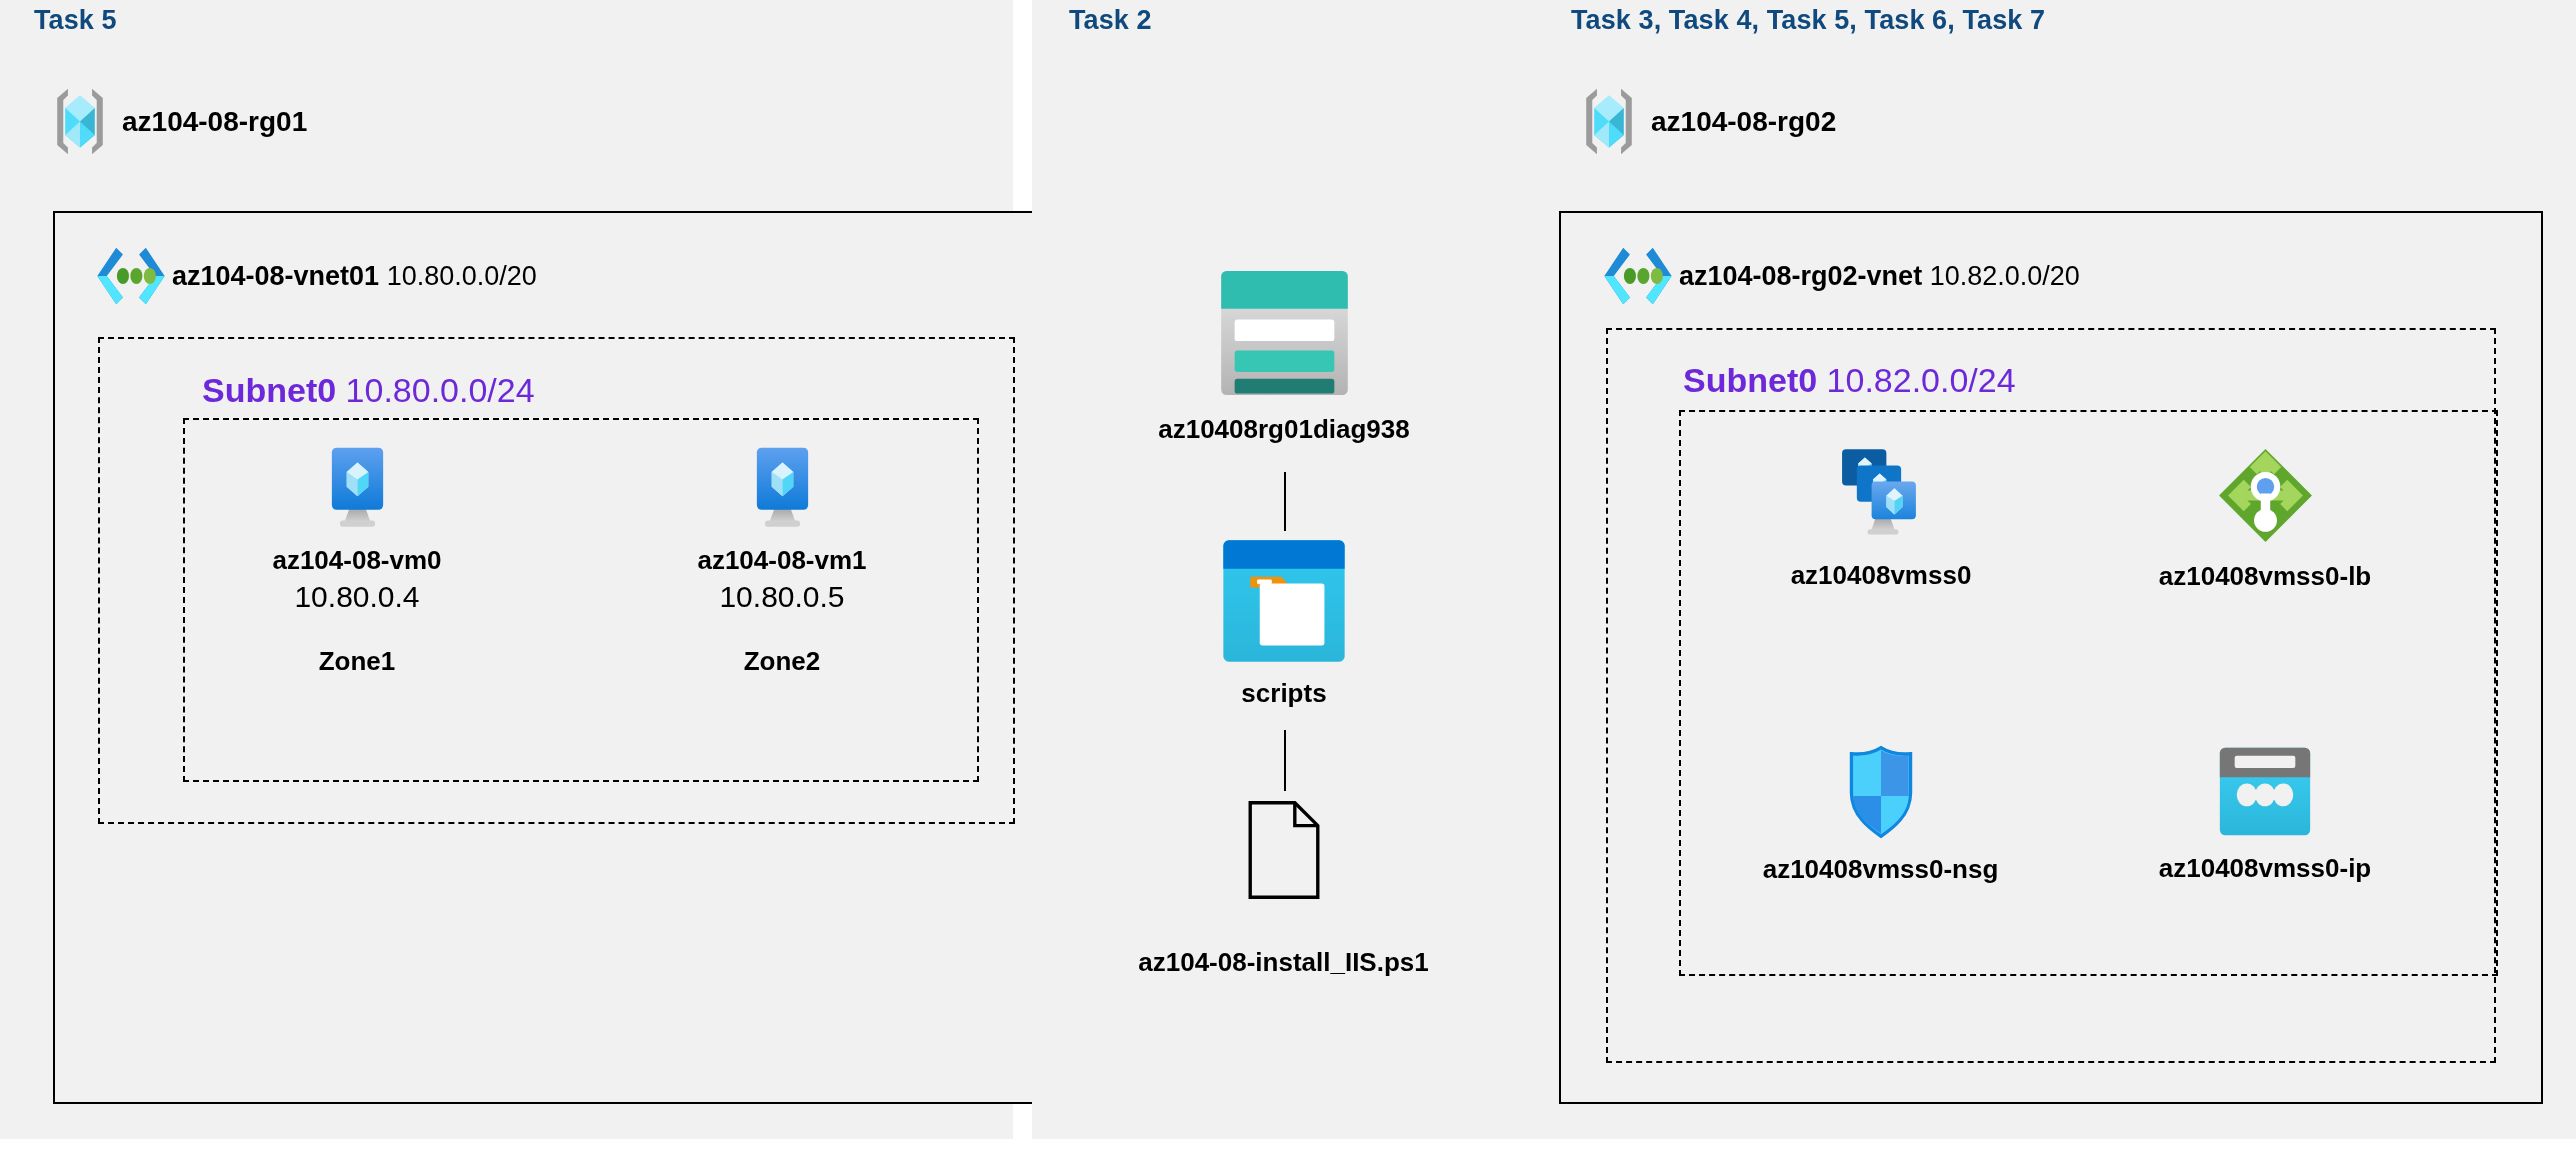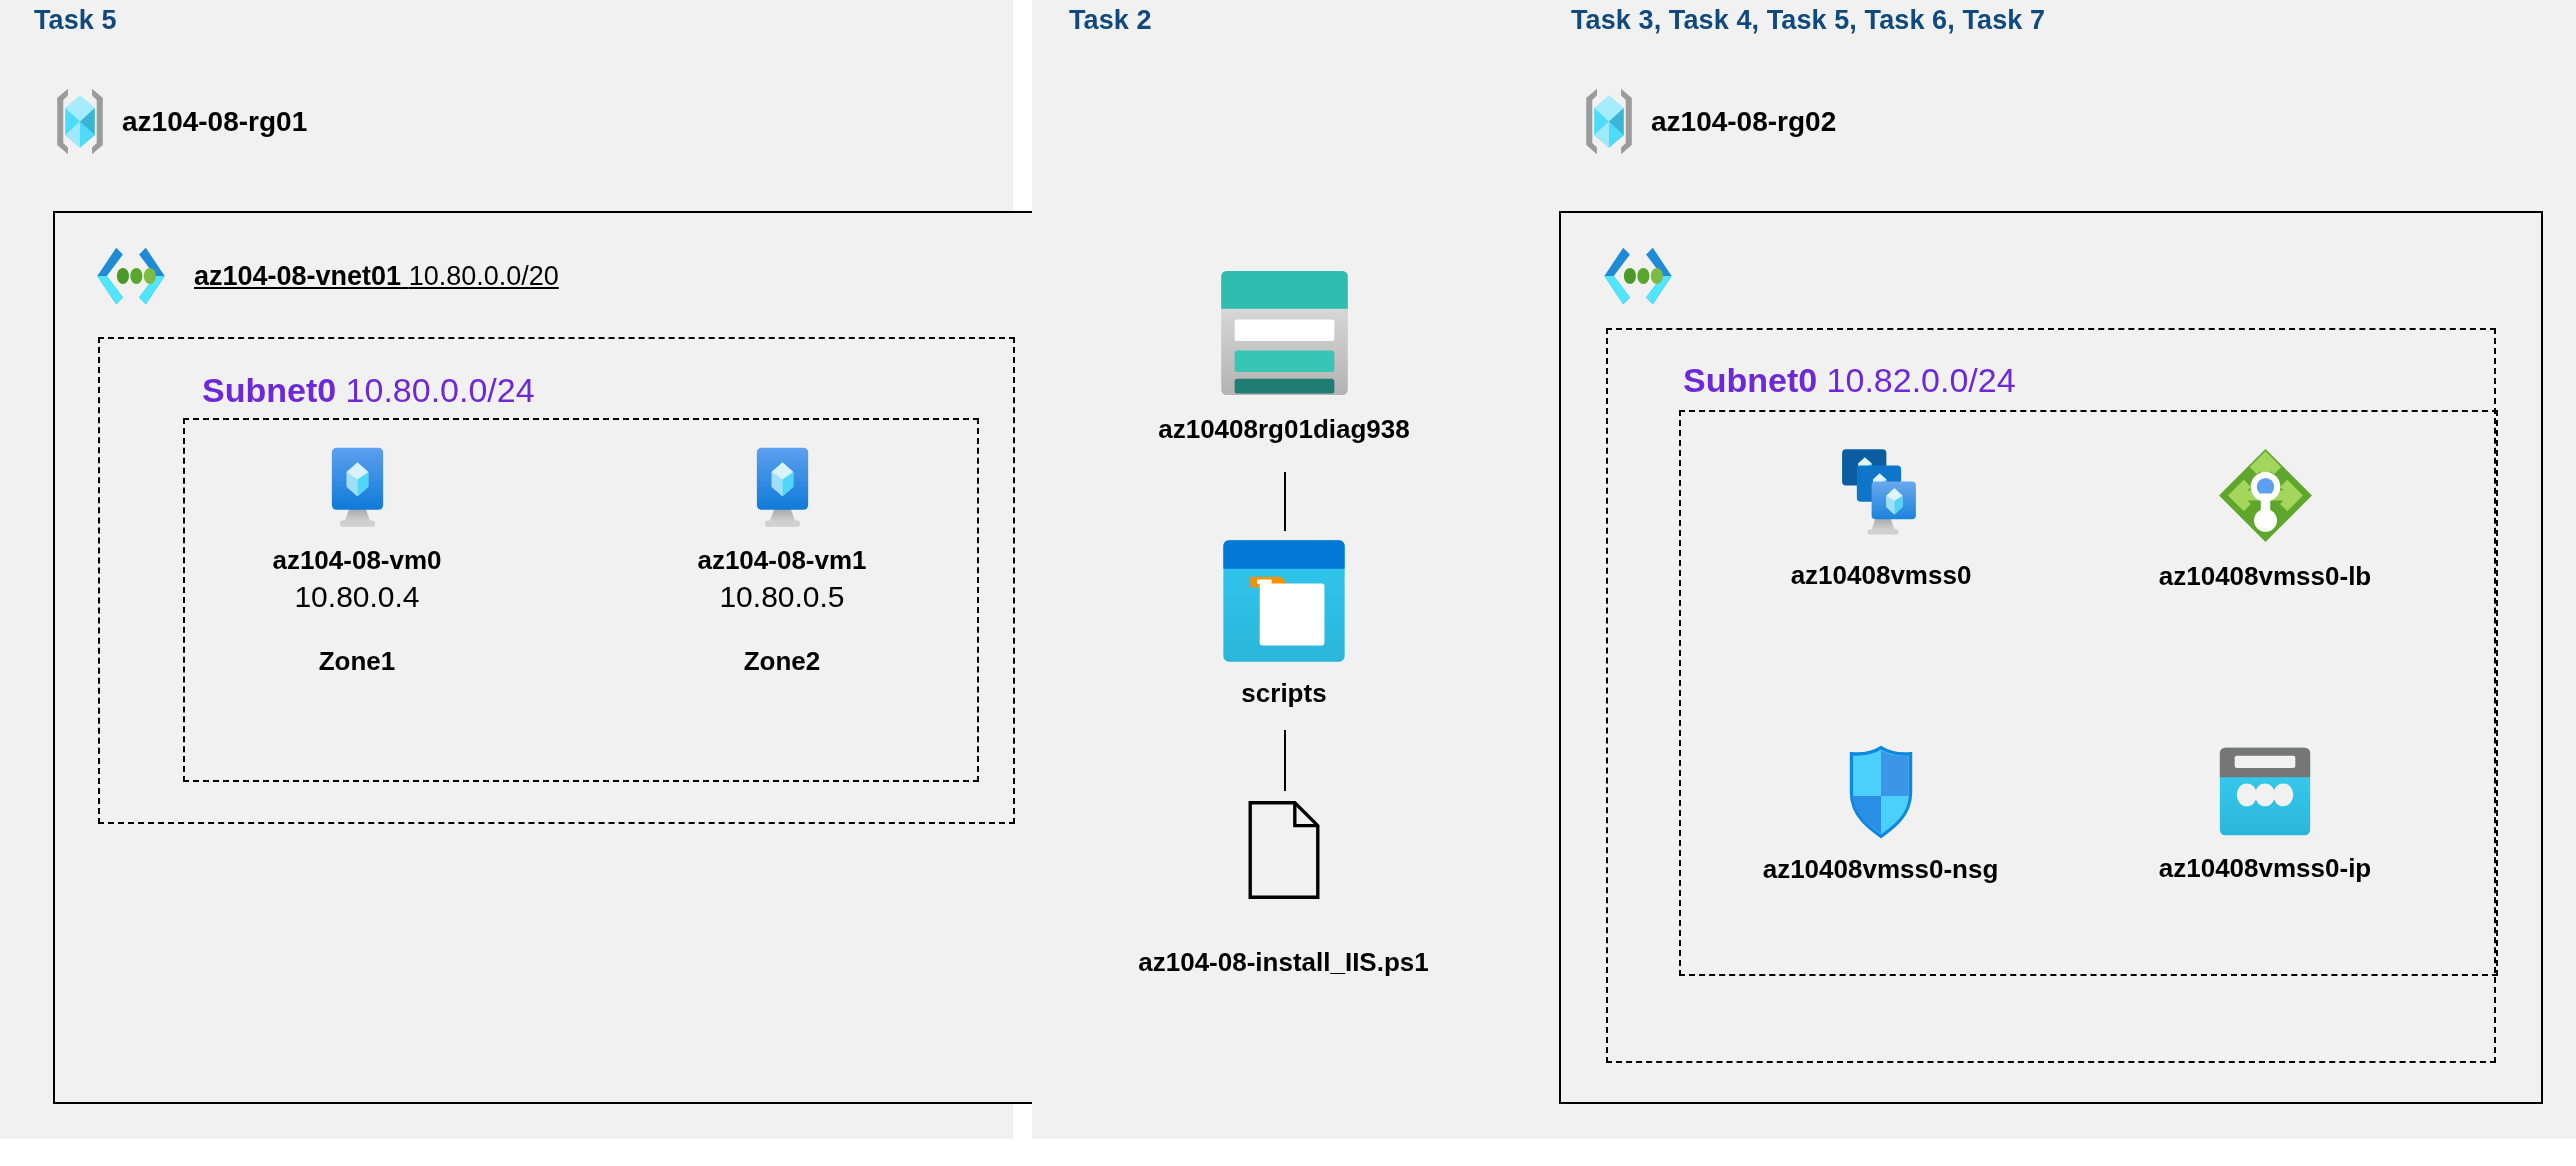--- a/index.html
+++ b/index.html
@@ -9,21 +9,21 @@
 
   .panel{position:absolute;background:#f1f1f1;}
   .task-title{position:absolute;color:#10497d;font-weight:bold;font-size:27px;letter-spacing:0.1px;white-space:nowrap;}
 
   .rg-head{position:absolute;display:flex;align-items:center;gap:15px;}
   .rg-name{font-weight:bold;font-size:28px;color:#000;white-space:nowrap;}
 
   .solidbox{position:absolute;border:2.7px solid #000;background:#f1f1f1;box-sizing:border-box;}
   .dashbox{position:absolute;border:2px dashed #000;background:transparent;box-sizing:border-box;}
 
-  .vnet-head{position:absolute;display:flex;align-items:center;gap:28px;text-decoration:underline;}
+  .vnet-head{position:absolute;display:flex;align-items:center;gap:6px;}
   .vnet-label{font-size:27px;color:#000;white-space:nowrap;}
   .vnet-label b{font-weight:bold;}
   .vnet-label .cidr{font-weight:normal;}
 
   .subnet-label{position:absolute;font-size:34px;color:#6d28d9;white-space:nowrap;}
   .subnet-label b{font-weight:bold;}
 
   .node{position:absolute;display:flex;flex-direction:column;align-items:center;}
   .node .cap{font-weight:bold;font-size:26px;color:#000;white-space:nowrap;text-align:right;}
   .node .sub{font-size:30px;color:#000;white-space:nowrap;text-align:center;margin-top:4px;}
@@ -226,20 +226,24 @@
   <span>
     <svg width="70" height="62" viewBox="0 0 104 92" aria-hidden="true">
       <path d="M30 4 L40 14 L16 46 L40 78 L30 88 L2 46 Z" fill="#1f8bd6"></path>
       <path d="M16 46 L40 78 L30 88 L2 46 Z" fill="#50e6ff"></path>
       <path d="M74 4 L64 14 L88 46 L64 78 L74 88 L102 46 Z" fill="#1f8bd6"></path>
       <path d="M88 46 L64 78 L74 88 L102 46 Z" fill="#50e6ff"></path>
       <ellipse cx="40" cy="46" rx="9" ry="12" fill="#4a9a2a"></ellipse>
       <ellipse cx="60" cy="46" rx="9" ry="12" fill="#5aa52e"></ellipse>
       <ellipse cx="80" cy="46" rx="9" ry="12" fill="#7fba42"></ellipse>
     </svg>
+  </span>
+  <span class="vnet-label">
+    <b>az104-08-rg02-vnet</b> 
+    <span class="cidr">10.82.0.0/20</span>
   </span>
 </div>
 
 <div class="dashbox" style="left:1606px;top:328px;width:890px;height:735px;"></div>
 <div class="subnet-label" style="left:1683px;top:361px;">
   <b>Subnet0</b> 
   <span>10.82.0.0/24</span>
 </div>
 
 <div class="dashbox" style="left:1679px;top:410px;width:819px;height:566px;"></div>

